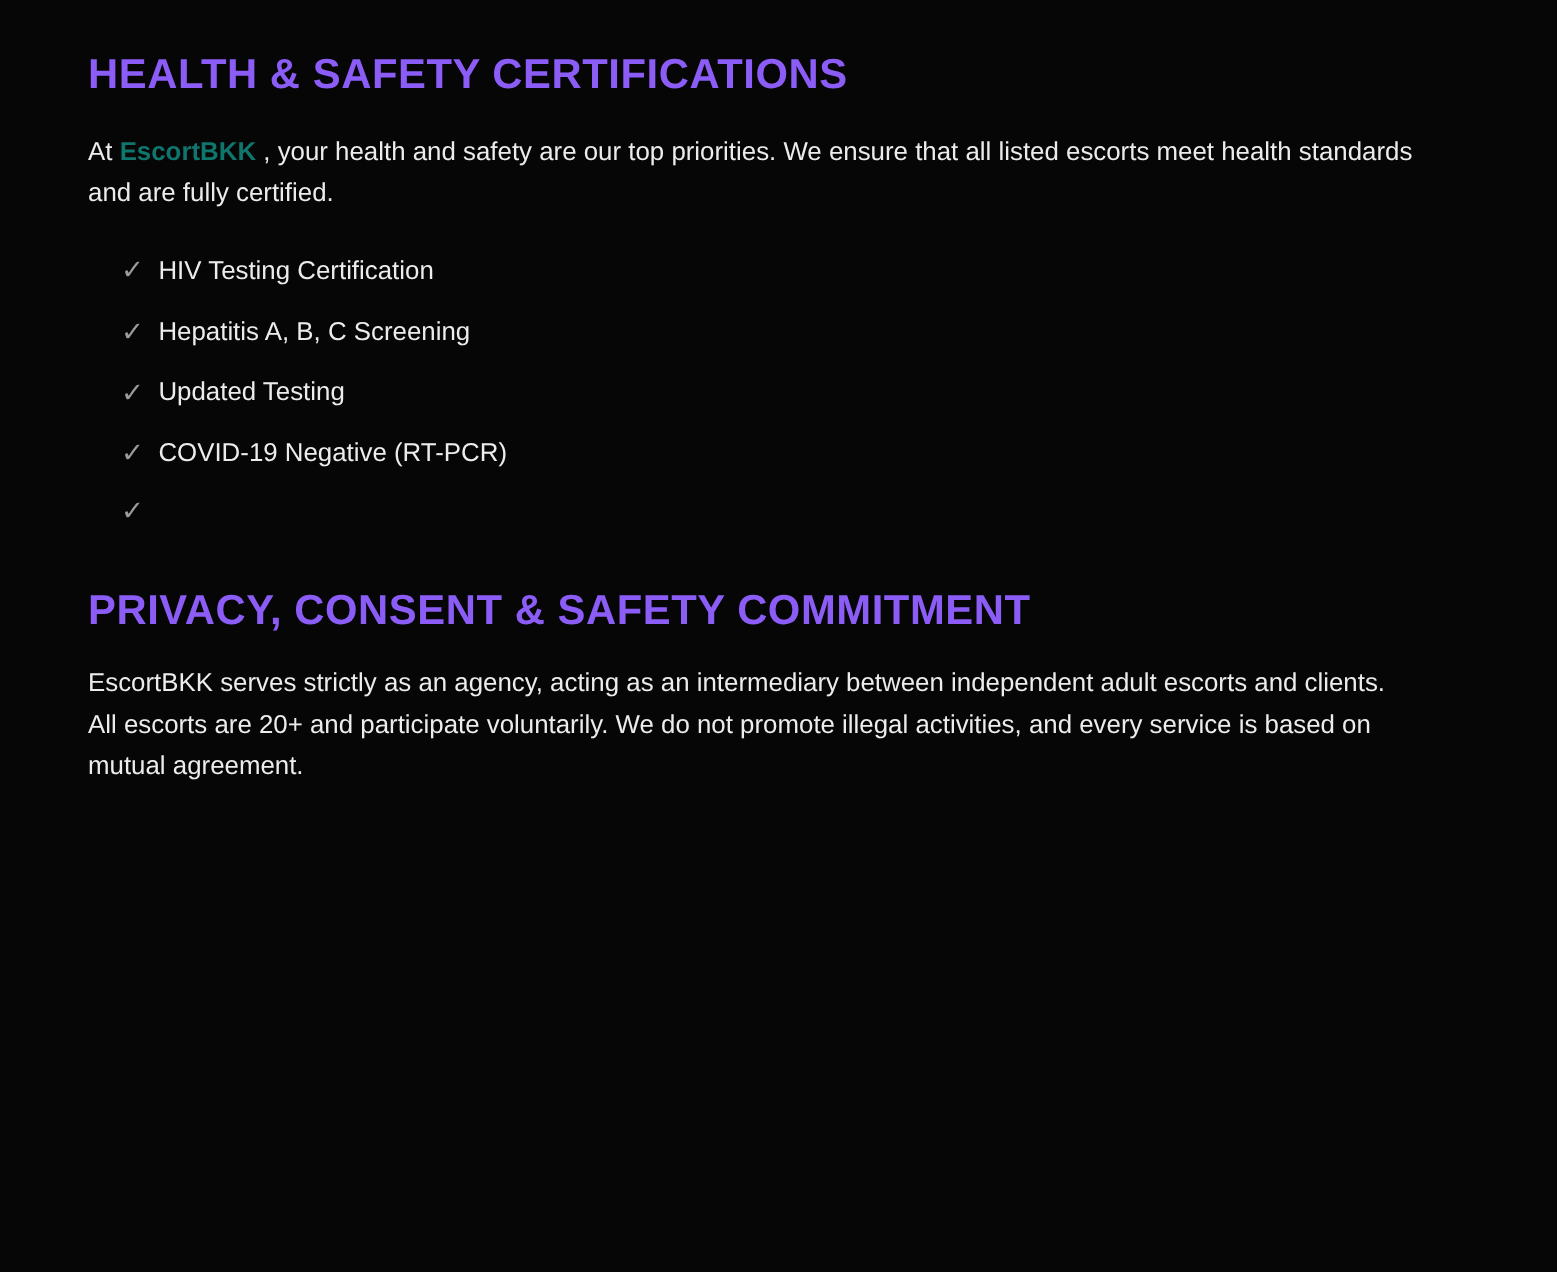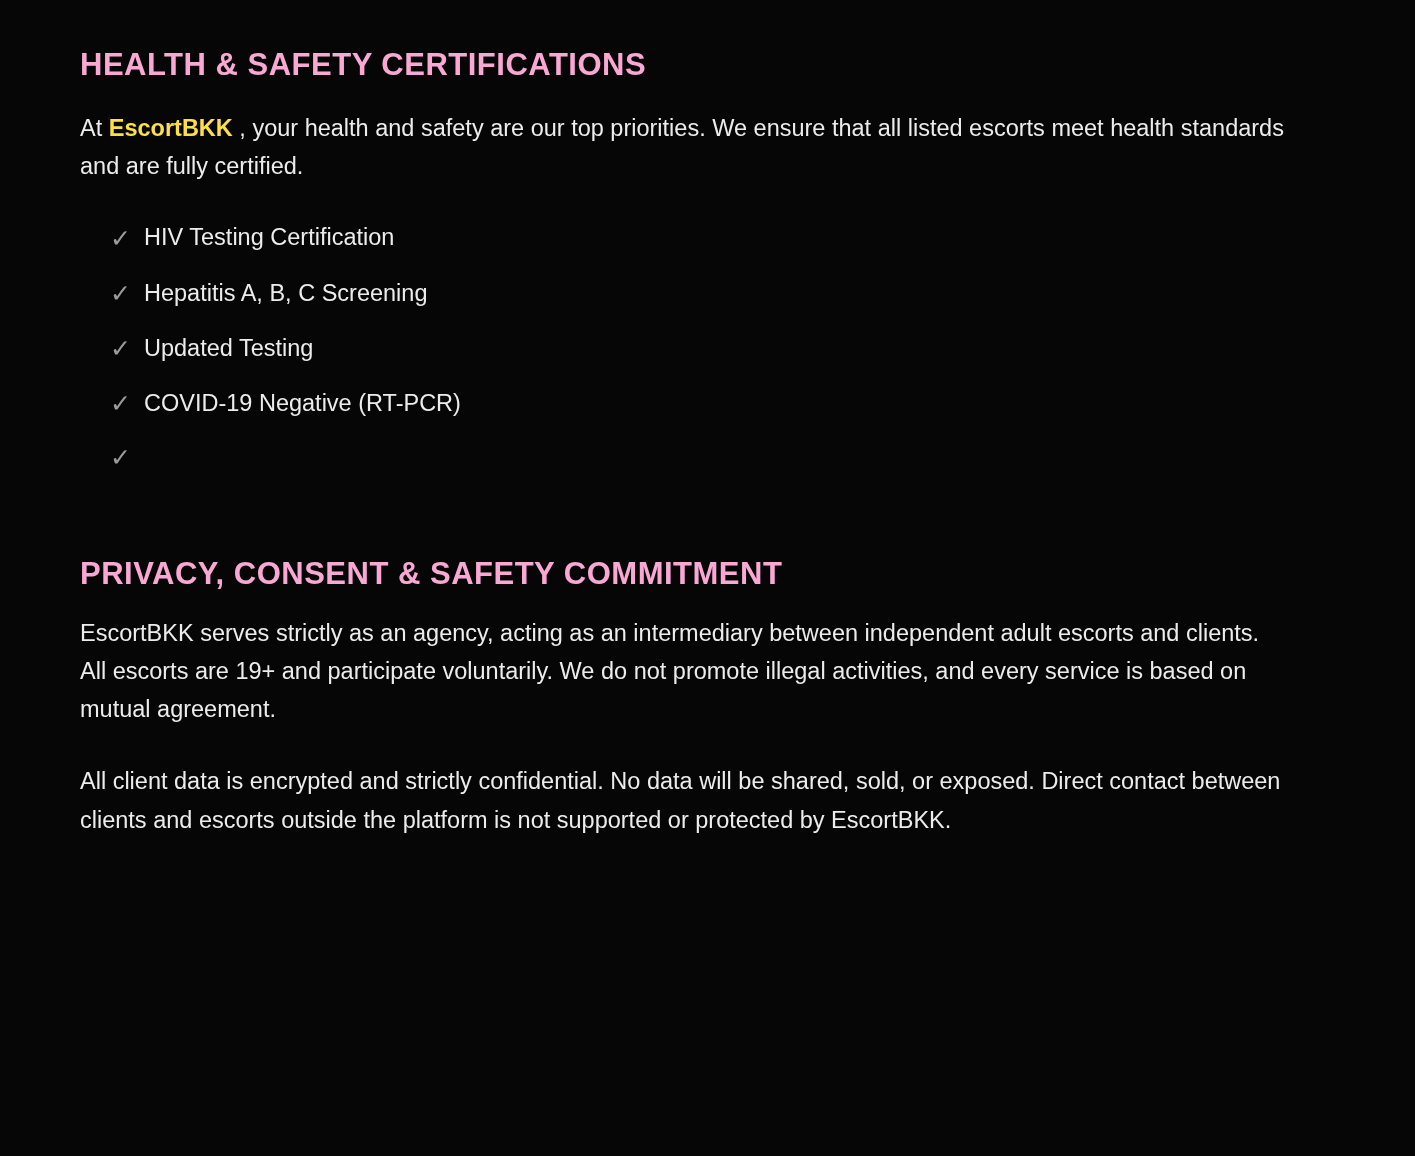--- a/index.html
+++ b/index.html
@@ -14,44 +14,44 @@
     font-family: "Liberation Sans", sans-serif;
     color: #e8e8e8;
     -webkit-font-smoothing: antialiased;
   }
   .page {
     padding: 46px 80px 0 80px;
     box-sizing: border-box;
     width: 1415px;
   }
   h2.section-title {
-    font-size: 31px;
+    font-size: 38px;
     line-height: 1.2;
     font-weight: bold;
     letter-spacing: 0.5px;
-    color: #f9a8d4;
+    color: #8b5cf6;
     margin: 0 0 26px 0;
   }
   .section-two h2.section-title {
     margin-bottom: 22px;
   }
   p.body-text {
     font-size: 23.5px;
     line-height: 1.62;
     color: #ececec;
     margin: 0 0 0 0;
     max-width: 1205px;
     font-weight: 400;
   }
   p.body-text + p.body-text {
     margin-top: 34px;
   }
   .brand-strong {
     font-weight: bold;
-    color: #fde047;
+    color: #0f766e;
   }
   ul.cert-list {
     list-style: none;
     margin: 38px 0 0 0;
     padding: 0 0 0 30px;
   }
   ul.cert-list li {
     display: flex;
     align-items: center;
     font-size: 23.5px;
@@ -65,21 +65,21 @@
   .check {
     display: inline-block;
     width: 34px;
     min-width: 34px;
     color: #9b9b9b;
     font-size: 25px;
     line-height: 1;
     transform: translateY(1px);
   }
   .section-two {
-    margin-top: 86px;
+    margin-top: 56px;
   }
 </style>
 </head>
 <body>
 
 <div class="page">
 
   <section class="section-one">
     <h2 class="section-title">HEALTH &amp; SAFETY CERTIFICATIONS</h2>
 
@@ -104,18 +104,17 @@
       </li>
       <li>
         <span class="check">✓</span>
       </li>
     </ul>
   </section>
 
   <section class="section-two">
     <h2 class="section-title">PRIVACY, CONSENT &amp; SAFETY COMMITMENT</h2>
 
-    <p class="body-text">EscortBKK serves strictly as an agency, acting as an intermediary between independent adult escorts and clients. All escorts are 19+ and participate voluntarily. We do not promote illegal activities, and every service is based on mutual agreement.</p>
+    <p class="body-text">EscortBKK serves strictly as an agency, acting as an intermediary between independent adult escorts and clients. All escorts are 20+ and participate voluntarily. We do not promote illegal activities, and every service is based on mutual agreement.</p>
 
-    <p class="body-text">All client data is encrypted and strictly confidential. No data will be shared, sold, or exposed. Direct contact between clients and escorts outside the platform is not supported or protected by EscortBKK.</p>
   </section>
 
 </div>
 
 </body></html>

